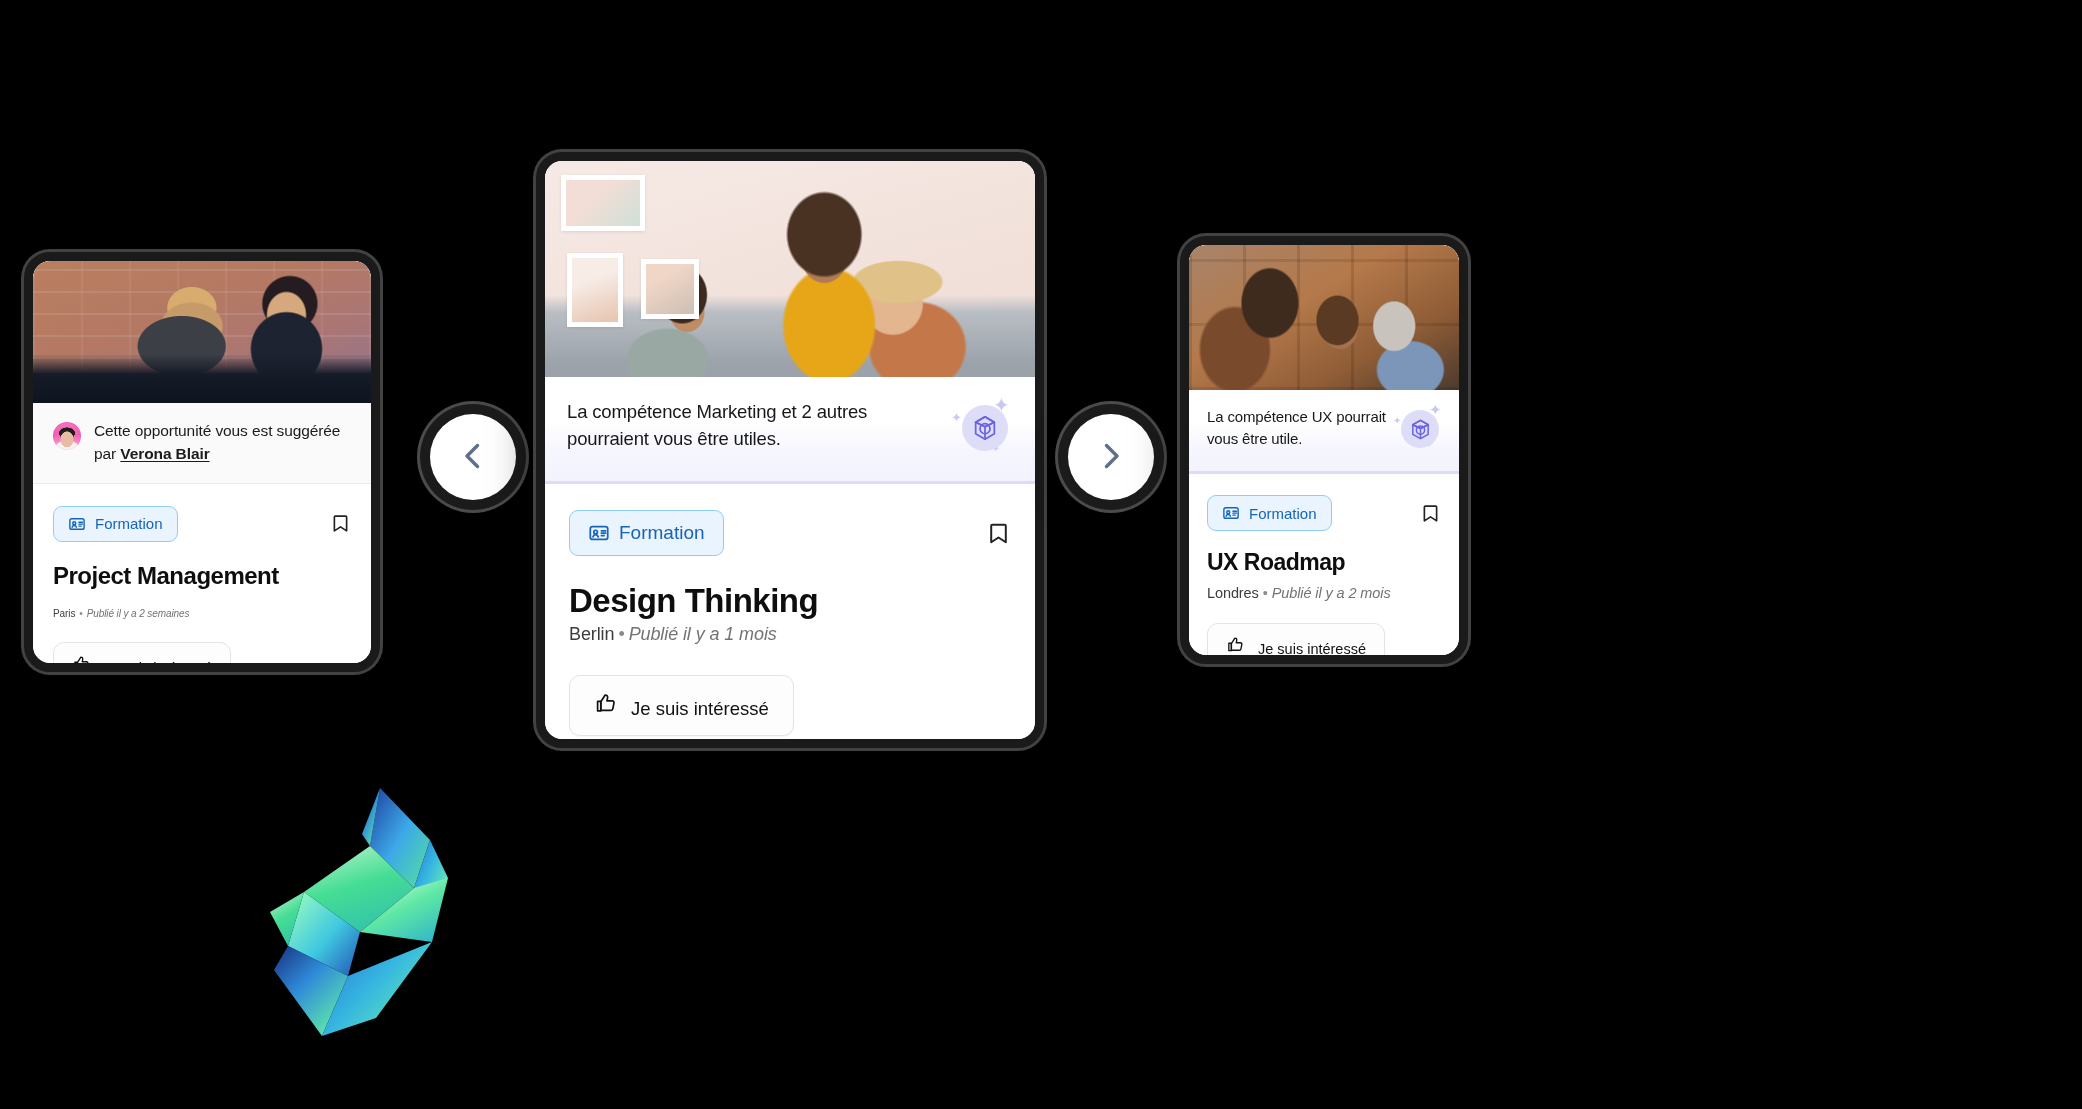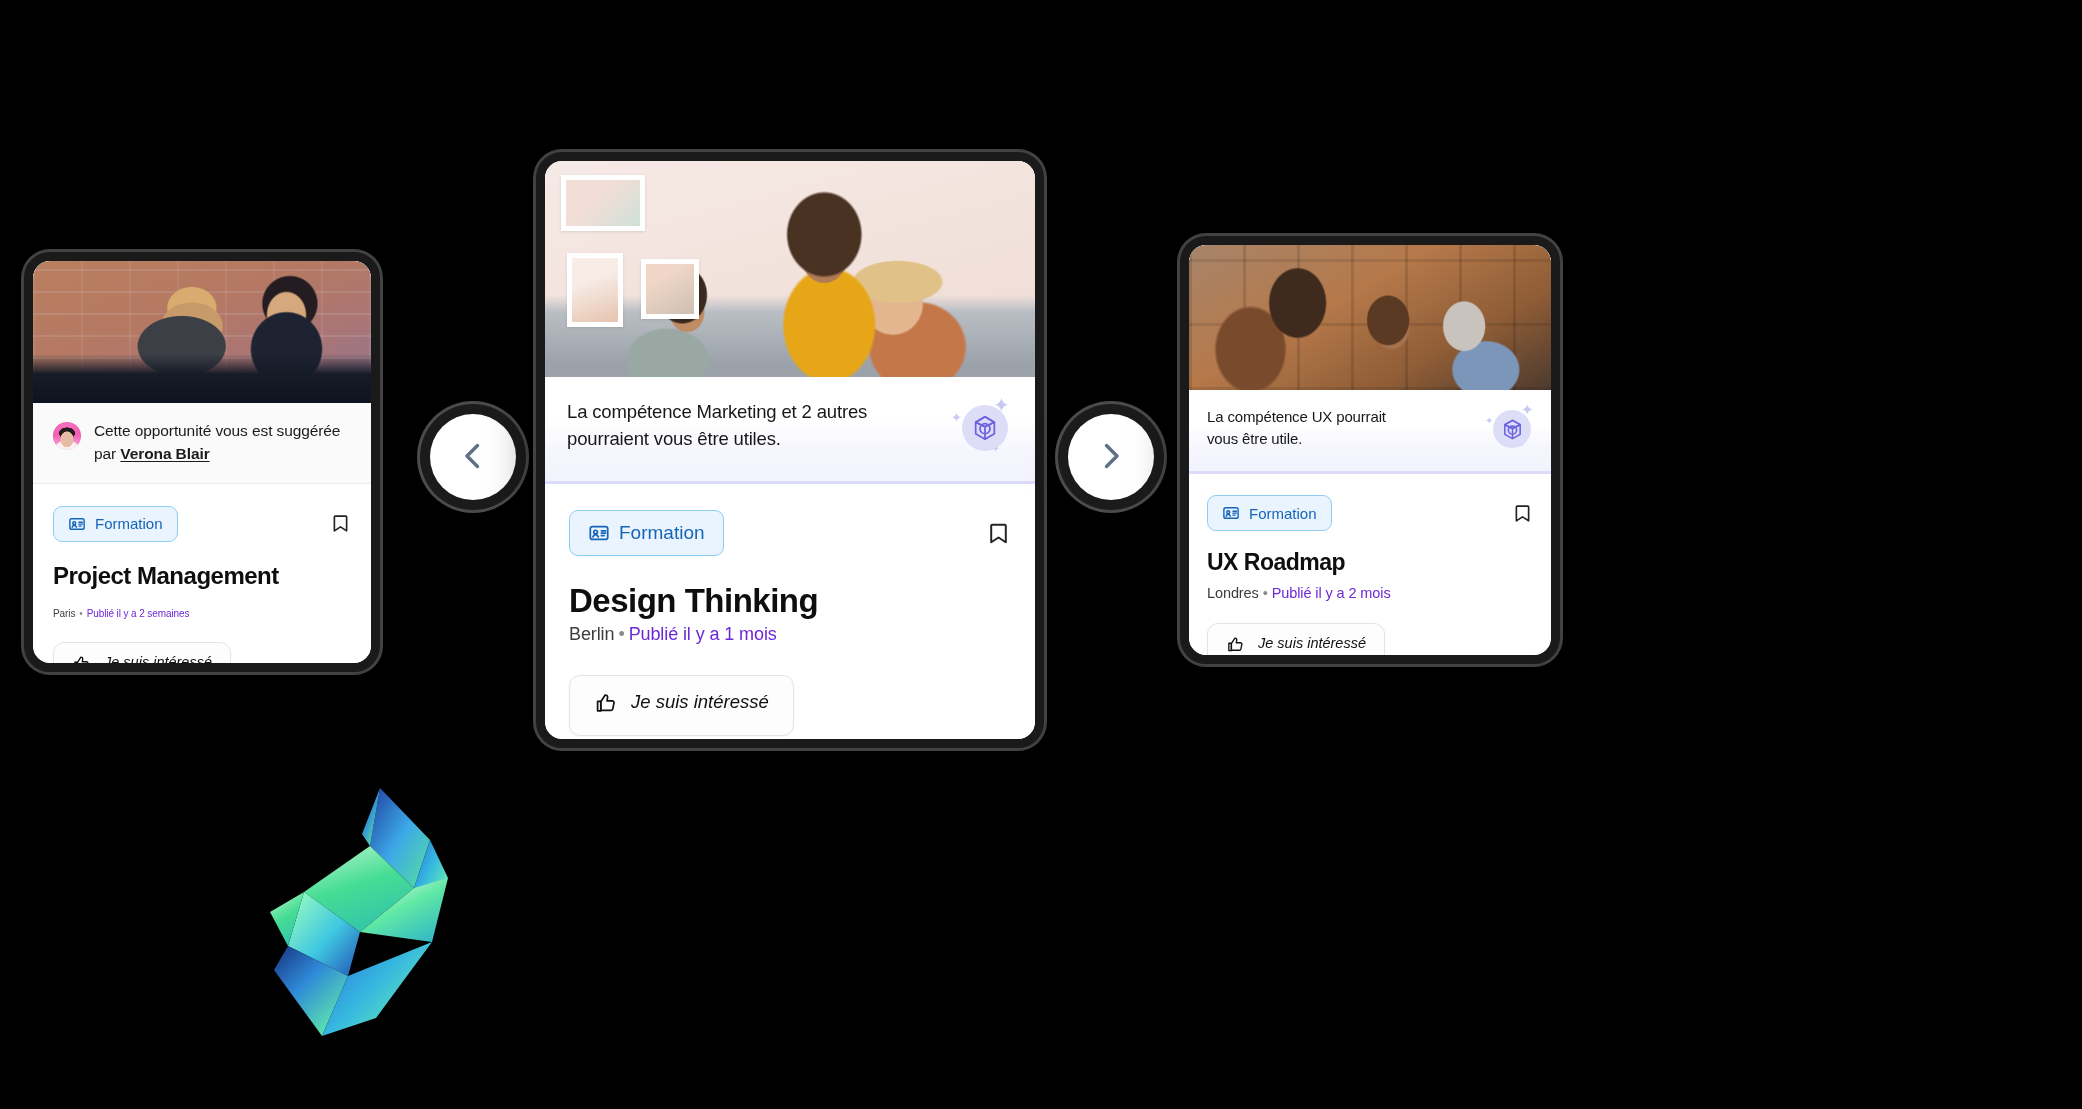--- a/index.html
+++ b/index.html
@@ -121,46 +121,45 @@
     color:#1665b8; white-space: nowrap;
   }
   .pill svg { display:block; }
 
   .row-between { display:flex; align-items:center; justify-content:space-between; }
   .bookmark { background:none; border:none; cursor:pointer; padding:0; line-height:0; }
 
   .card-title { font-weight: 700; color:#0e0e0e; letter-spacing:-0.5px; }
   .meta { color:#3d3d3d; letter-spacing:-0.1px; }
   .meta .sep { color:#8a8a8a; padding: 0 4px; }
-  .meta .ago { color:#6d28d9; }
+  .meta .ago { color:#737373;font-style:italic; }
 
   .btn-interest {
-    display:inline-flex; align-items:flex-start; gap:13px;
+    display:inline-flex; align-items:flex-end; gap:13px;
     background:#fdfdfd; border:1px solid #e4e4e4; border-radius:11px;
     color:#111; cursor:pointer; font-family:inherit;
     box-shadow: 0 1px 2px rgba(0,0,0,0.04);
     white-space: nowrap;
-    font-style: italic;
   }
 
   
   .nav-btn {
     position:absolute; width:86px; height:86px; border-radius:50%;
     background:#ffffff; border:none; cursor:pointer;
     display:flex; align-items:center; justify-content:center;
     box-shadow: 0 0 0 10px #1b1b1b, 0 0 0 13px rgba(125,125,125,0.6), 0 14px 34px rgba(0,0,0,0.6);
   }
 
   
   .deco-gem { position:absolute; pointer-events:none; }
 
   
   #card-left   { left: 24px;  top: 252px; width: 356px; height: 420px; }
   #card-center { left: 536px; top: 152px; width: 508px; height: 596px; }
-  #card-right  { left: 1180px;top: 236px; width: 380px; height: 428px; }
+  #card-right  { left: 1180px;top: 236px; width: 288px; height: 428px; }
 </style>
 </head>
 <body>
 
 <div class="stage">
 
   <div class="card" id="card-left">
     <div class="card-inner">
       <div class="photo photo-brick" style="height:142px"></div>
 

